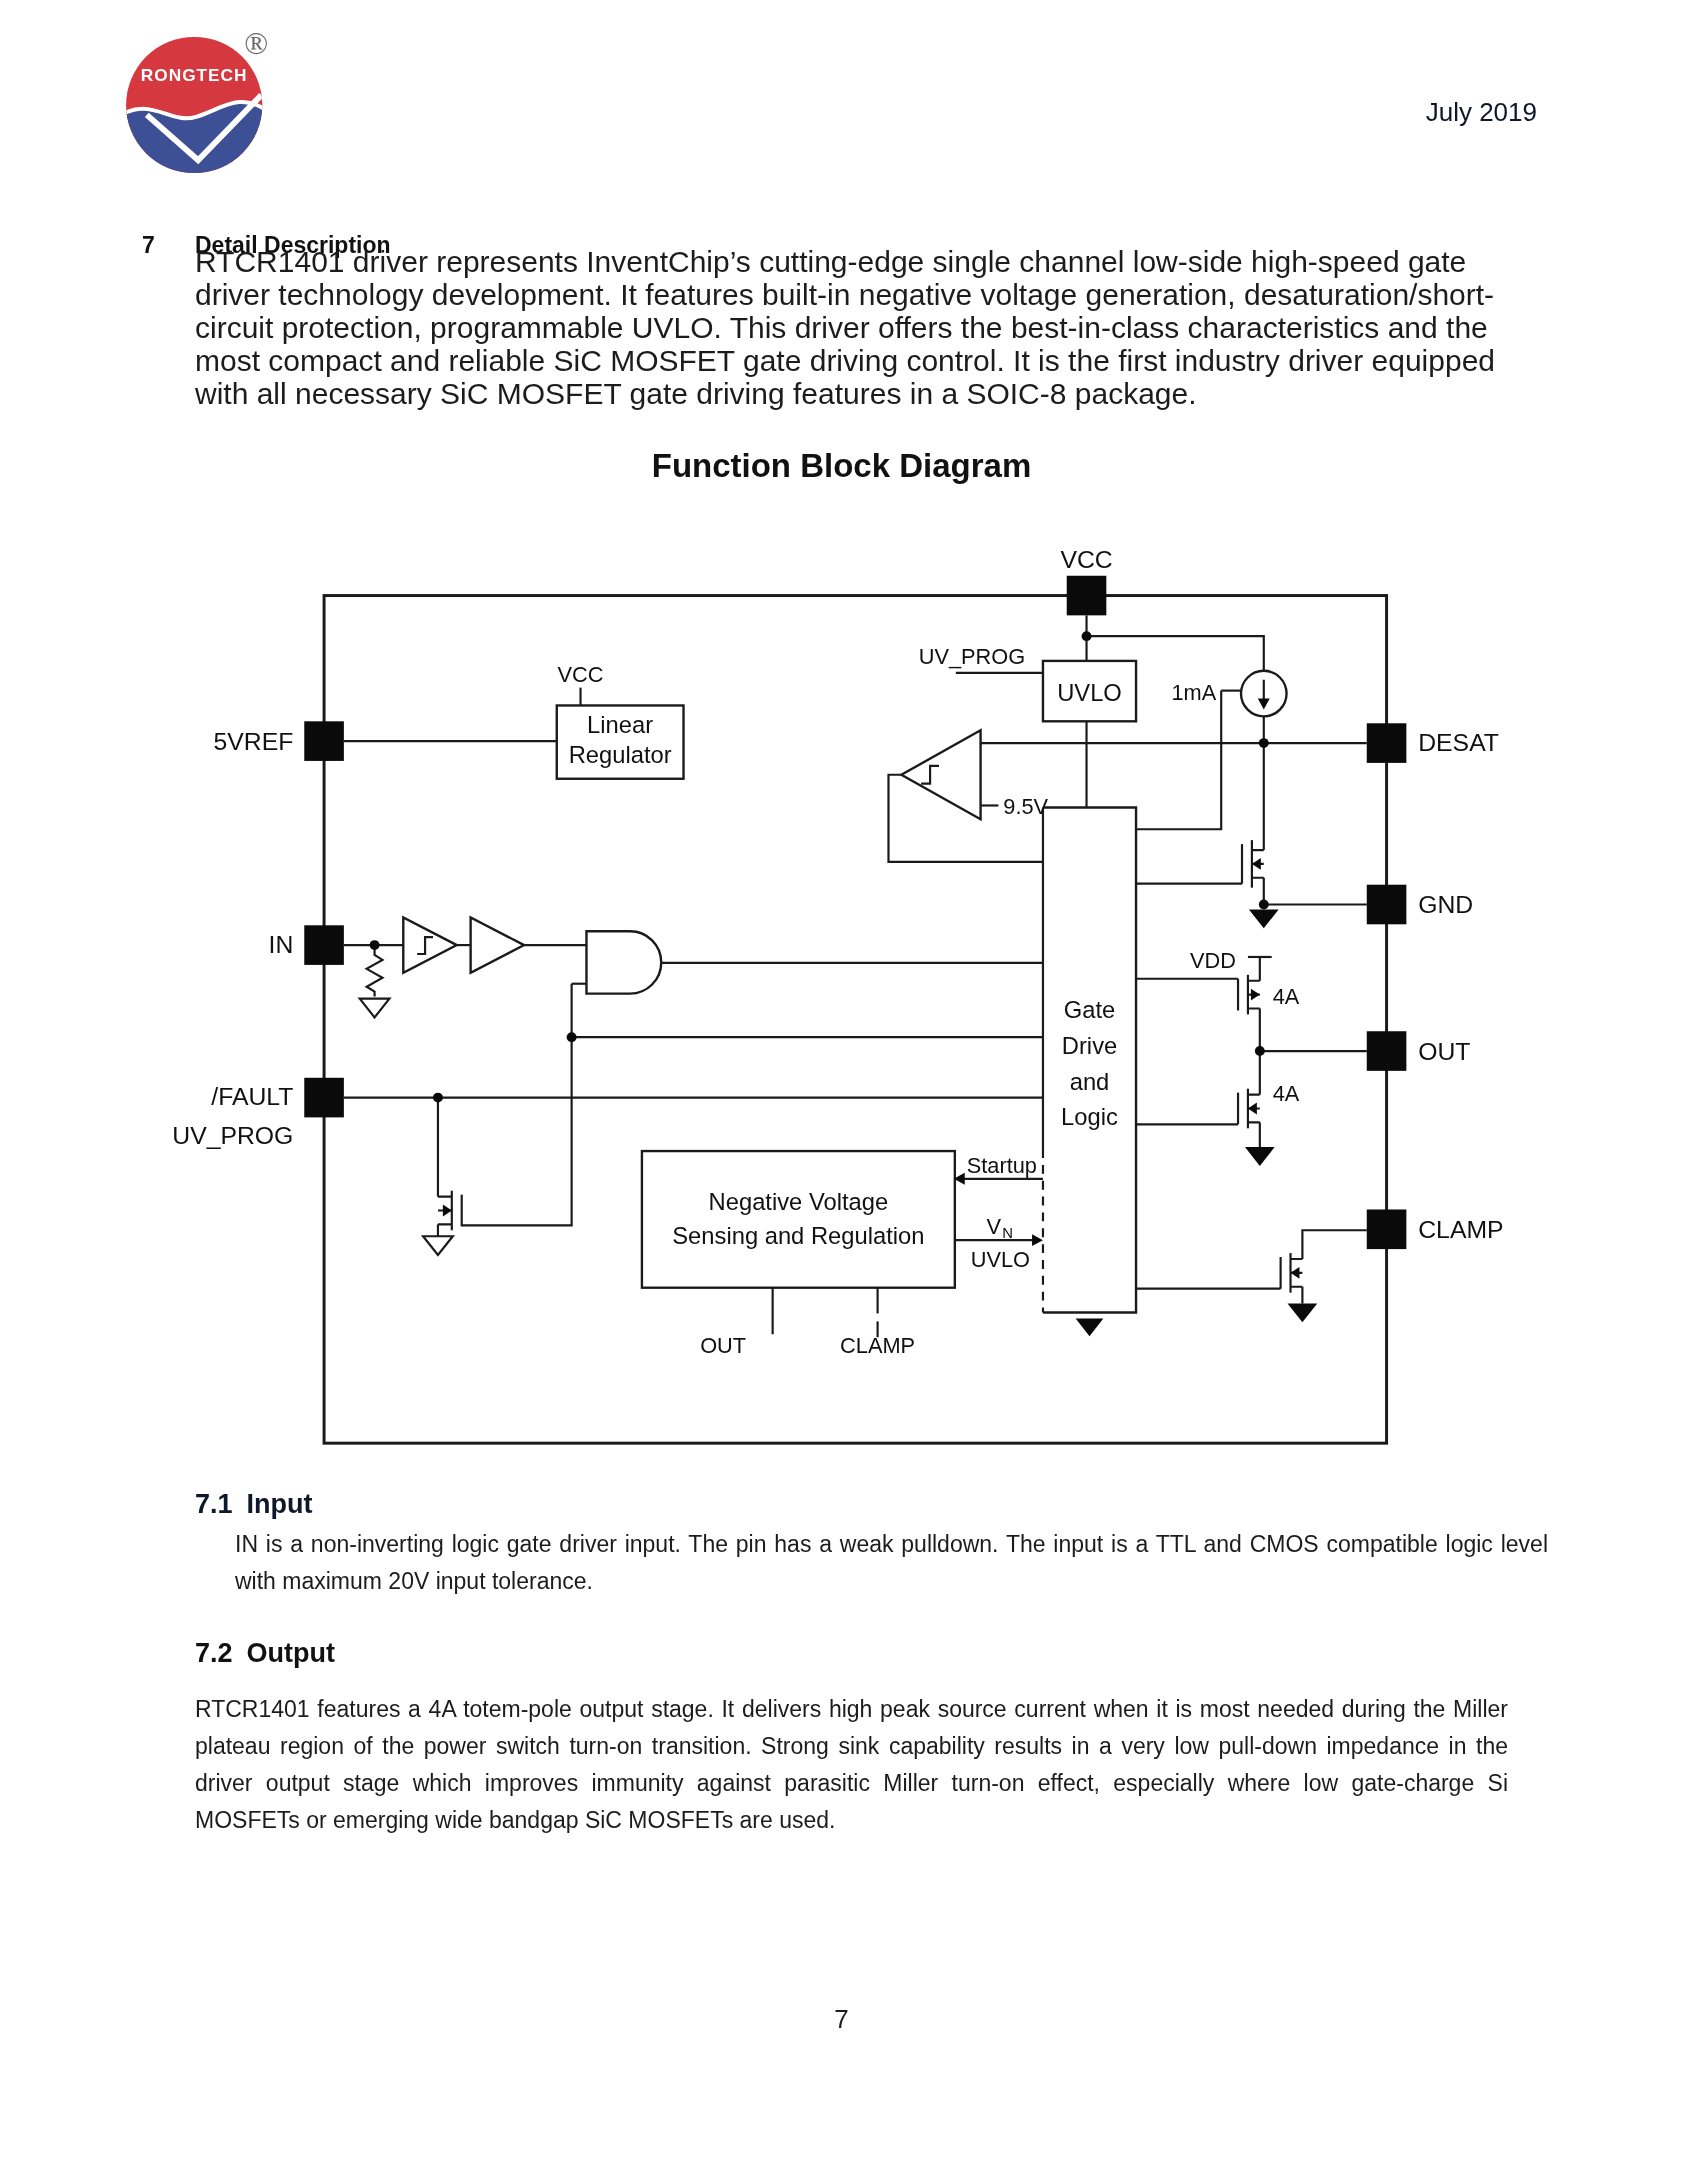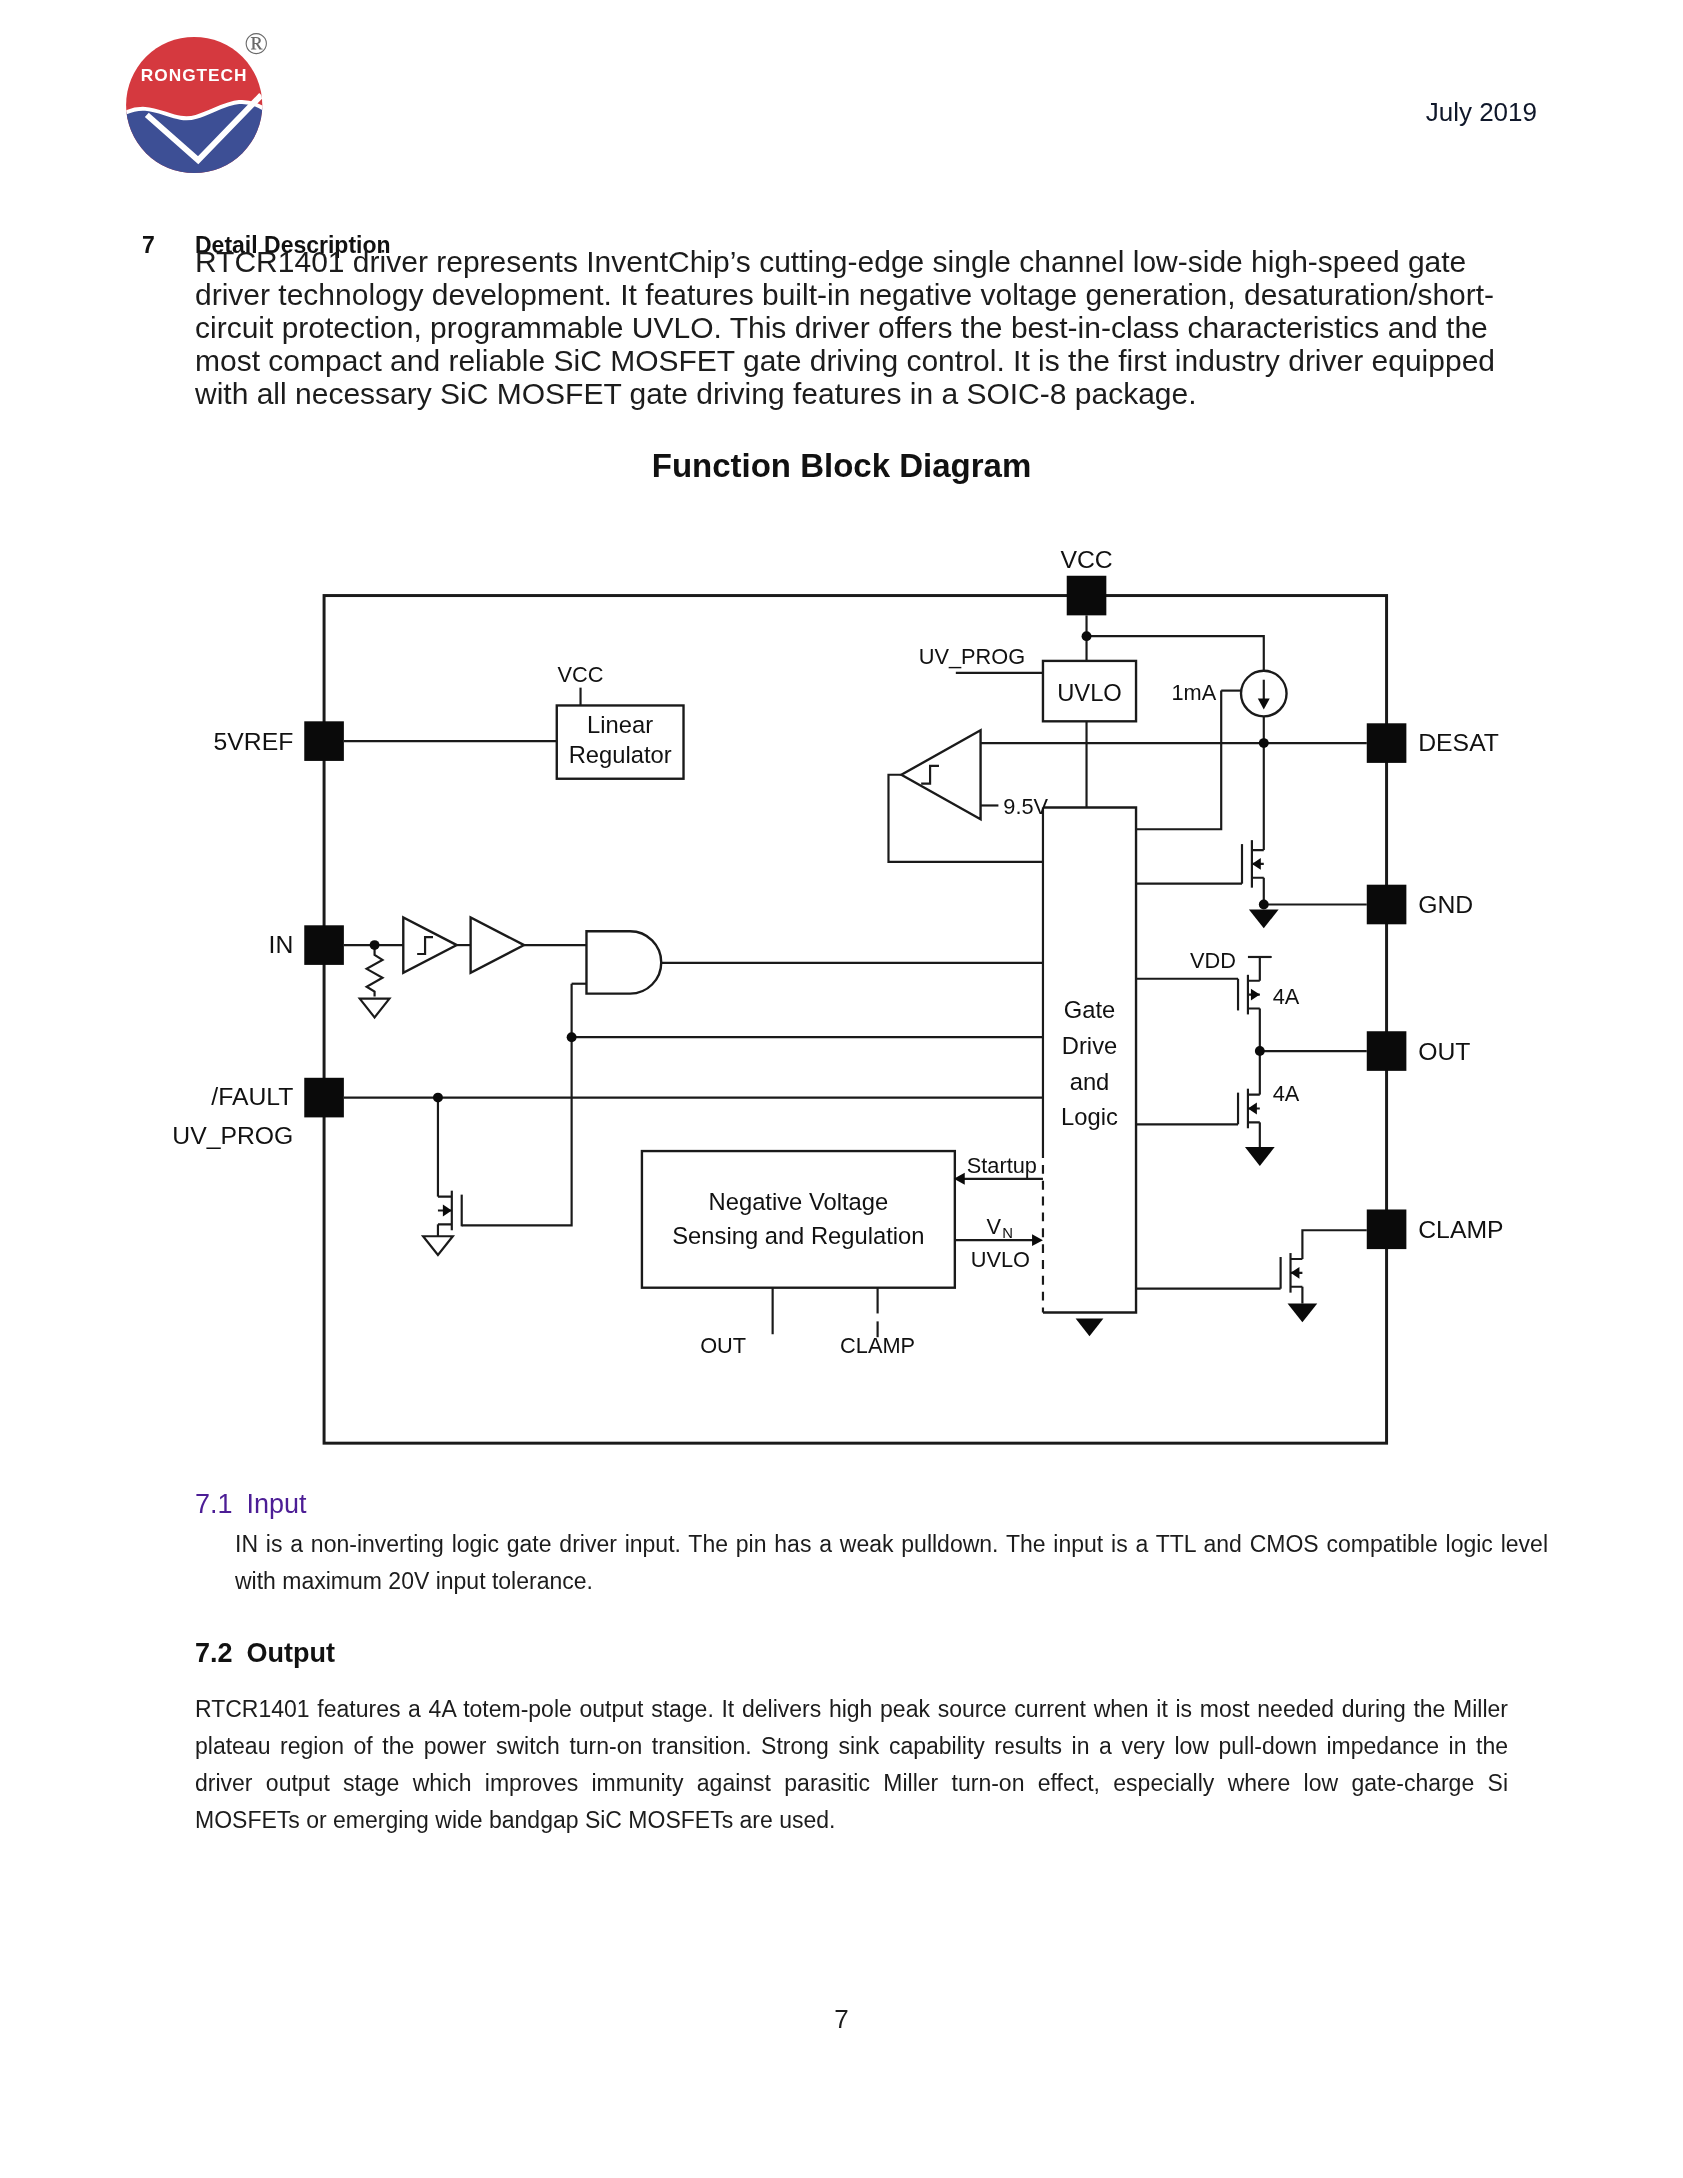--- a/index.html
+++ b/index.html
@@ -4,21 +4,21 @@
 <style>
   html,body{margin:0;padding:0;background:#ffffff;}
   #page{position:relative;width:1683px;height:2178px;background:#ffffff;overflow:hidden;
         font-family:"Liberation Sans",sans-serif;color:#1c1c1c;}
   .abs{position:absolute;}
   #date{left:1139px;top:97px;width:398px;text-align:right;font-size:26px;color:#0f172a;}
   #h-detail{left:142px;top:232px;font-size:23px;font-weight:bold;color:#111;}
   #h-detail .num{display:inline-block;width:53px;}
   #p-detail{left:195px;top:245px;width:1313px;font-size:30px;line-height:33px;text-align:left;}
   #fbd-title{left:0;top:447px;width:1683px;text-align:center;font-size:33px;font-weight:bold;color:#111;}
-  #h-input{left:195px;top:1489px;font-size:27px;font-weight:normal;color:#4c1d95;}
+  #h-input{left:195px;top:1489px;font-size:27px;font-weight:bold;color:#0f172a;}
   .subnum{display:inline-block;margin-right:14px;}
   #p-input{left:195px;top:1526px;width:1313px;font-size:23px;line-height:37px;text-align:justify;margin-left:40px;}
   #h-output{left:195px;top:1638px;font-size:27px;font-weight:bold;color:#111;}
   #p-output{left:195px;top:1691px;width:1313px;font-size:23px;line-height:37px;text-align:justify;}
   #pagenum{left:0;top:2004px;width:1683px;text-align:center;font-size:26px;}
   svg{display:block;}
   .wire{stroke:#1a1a1a;stroke-width:2.2;fill:none;}
   .thick{stroke:#1a1a1a;stroke-width:3;fill:none;}
   .blk{fill:#ffffff;stroke:#1a1a1a;stroke-width:2.4;}
   .pin{fill:#0a0a0a;}

